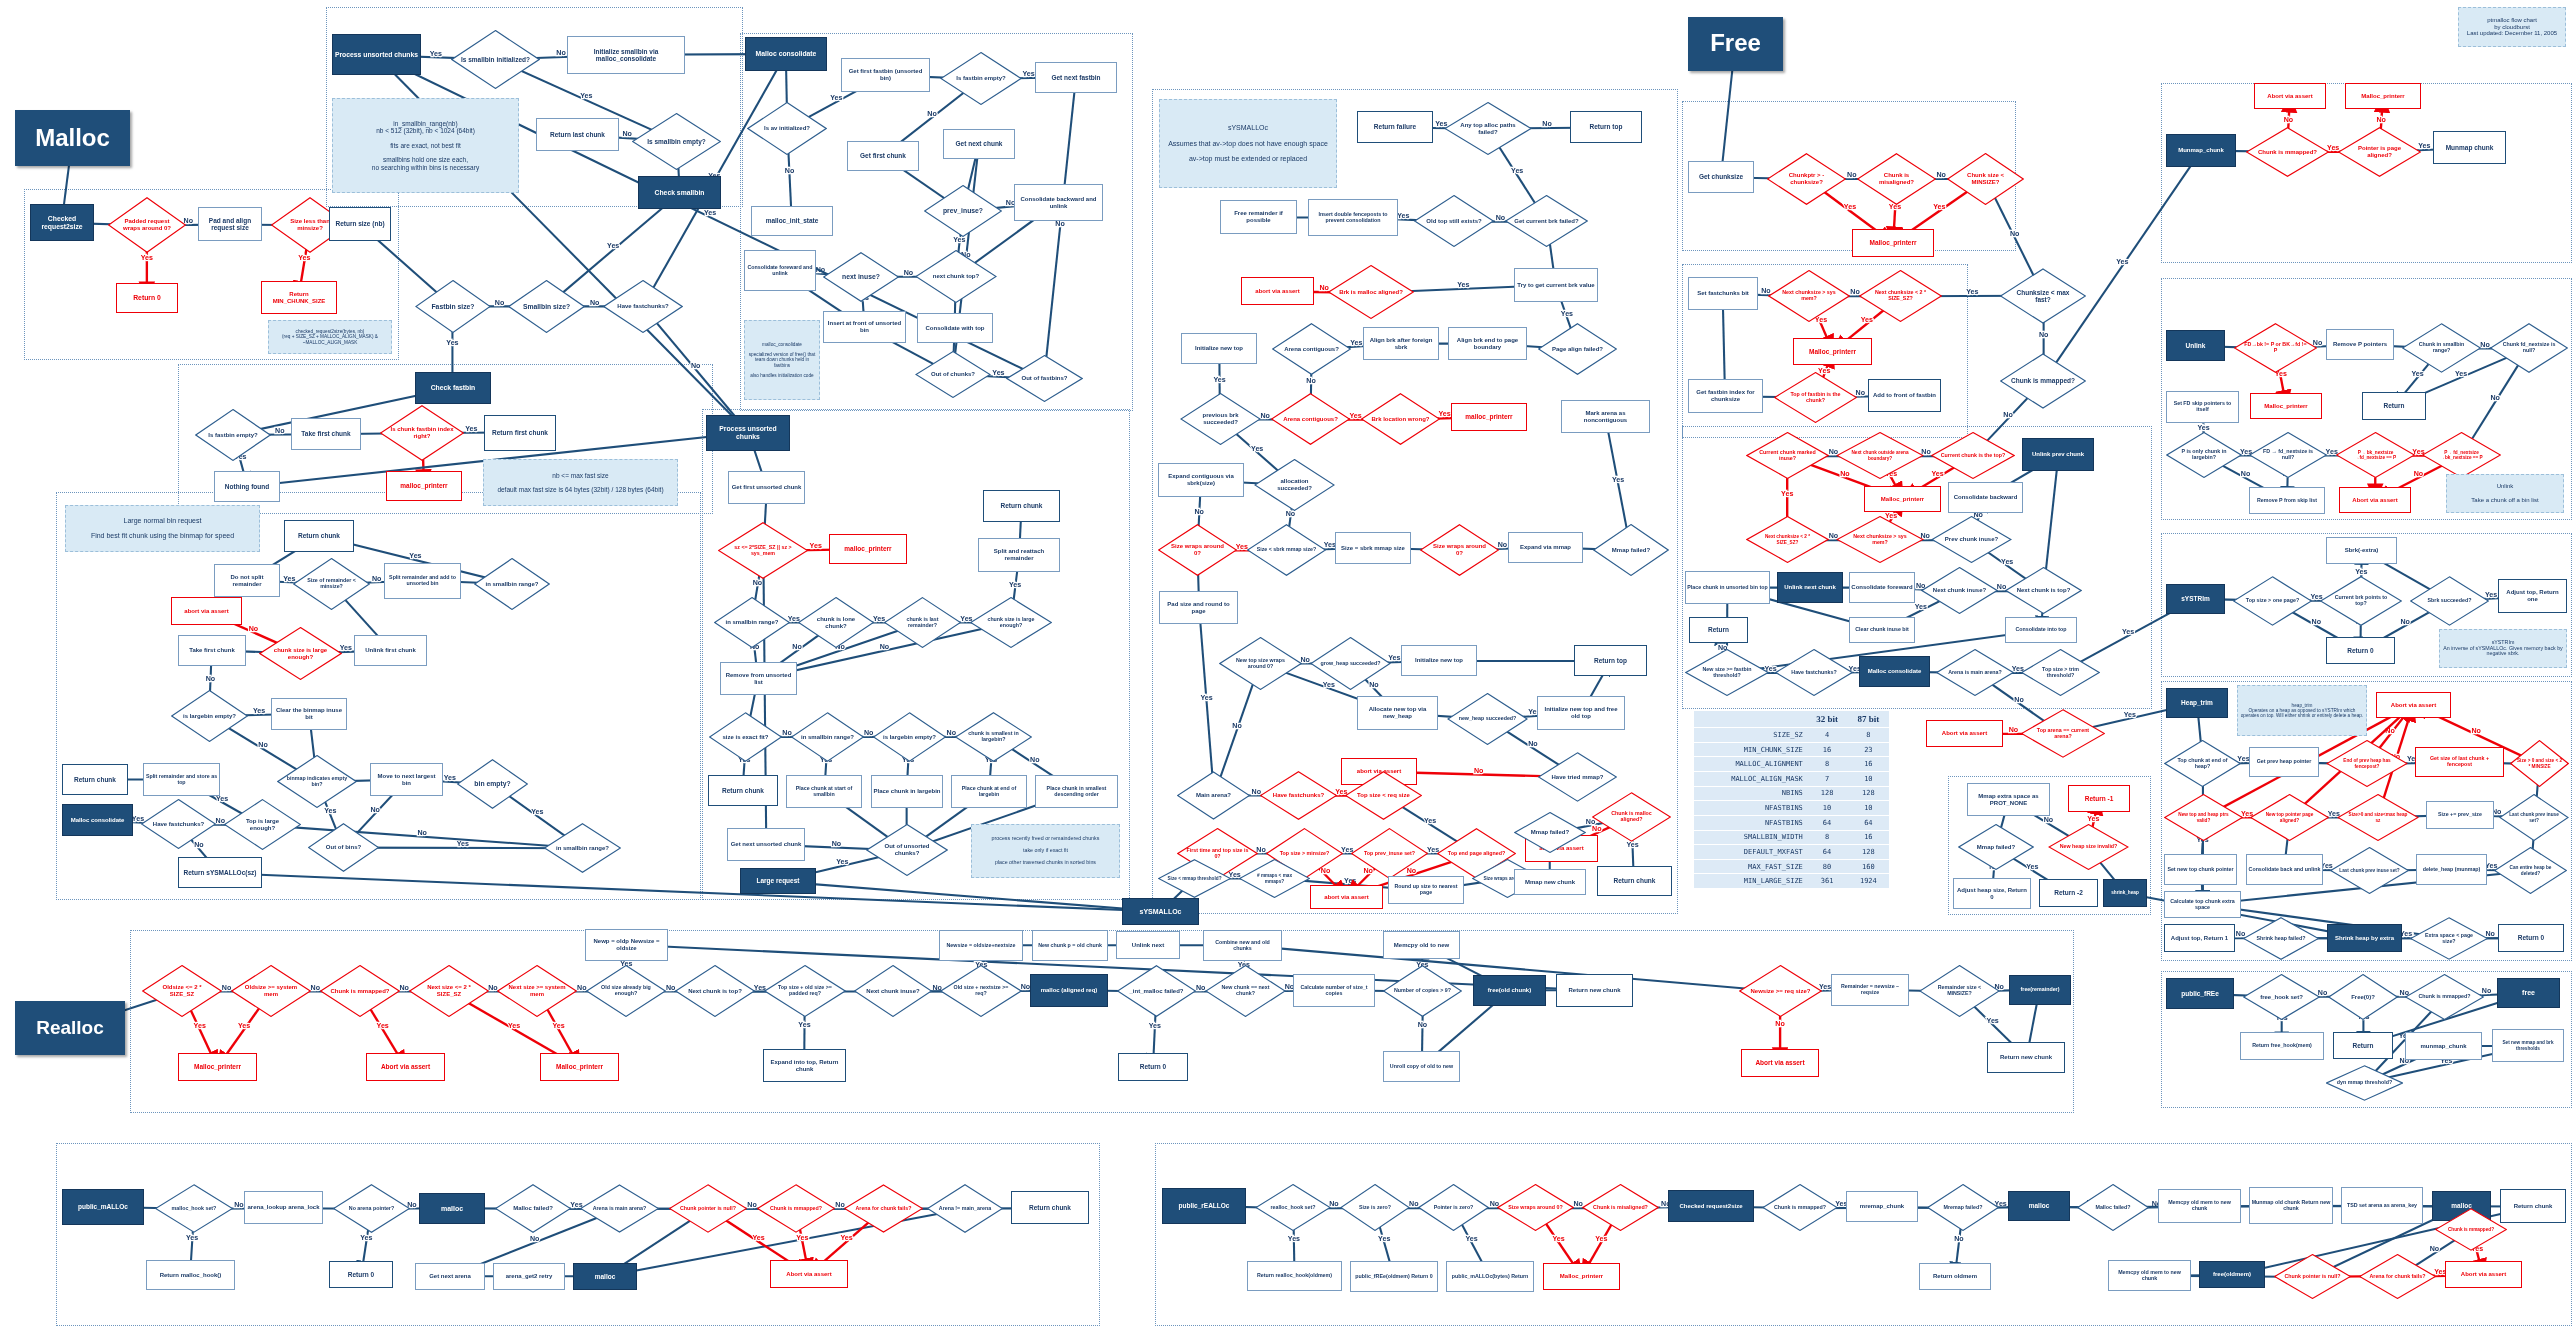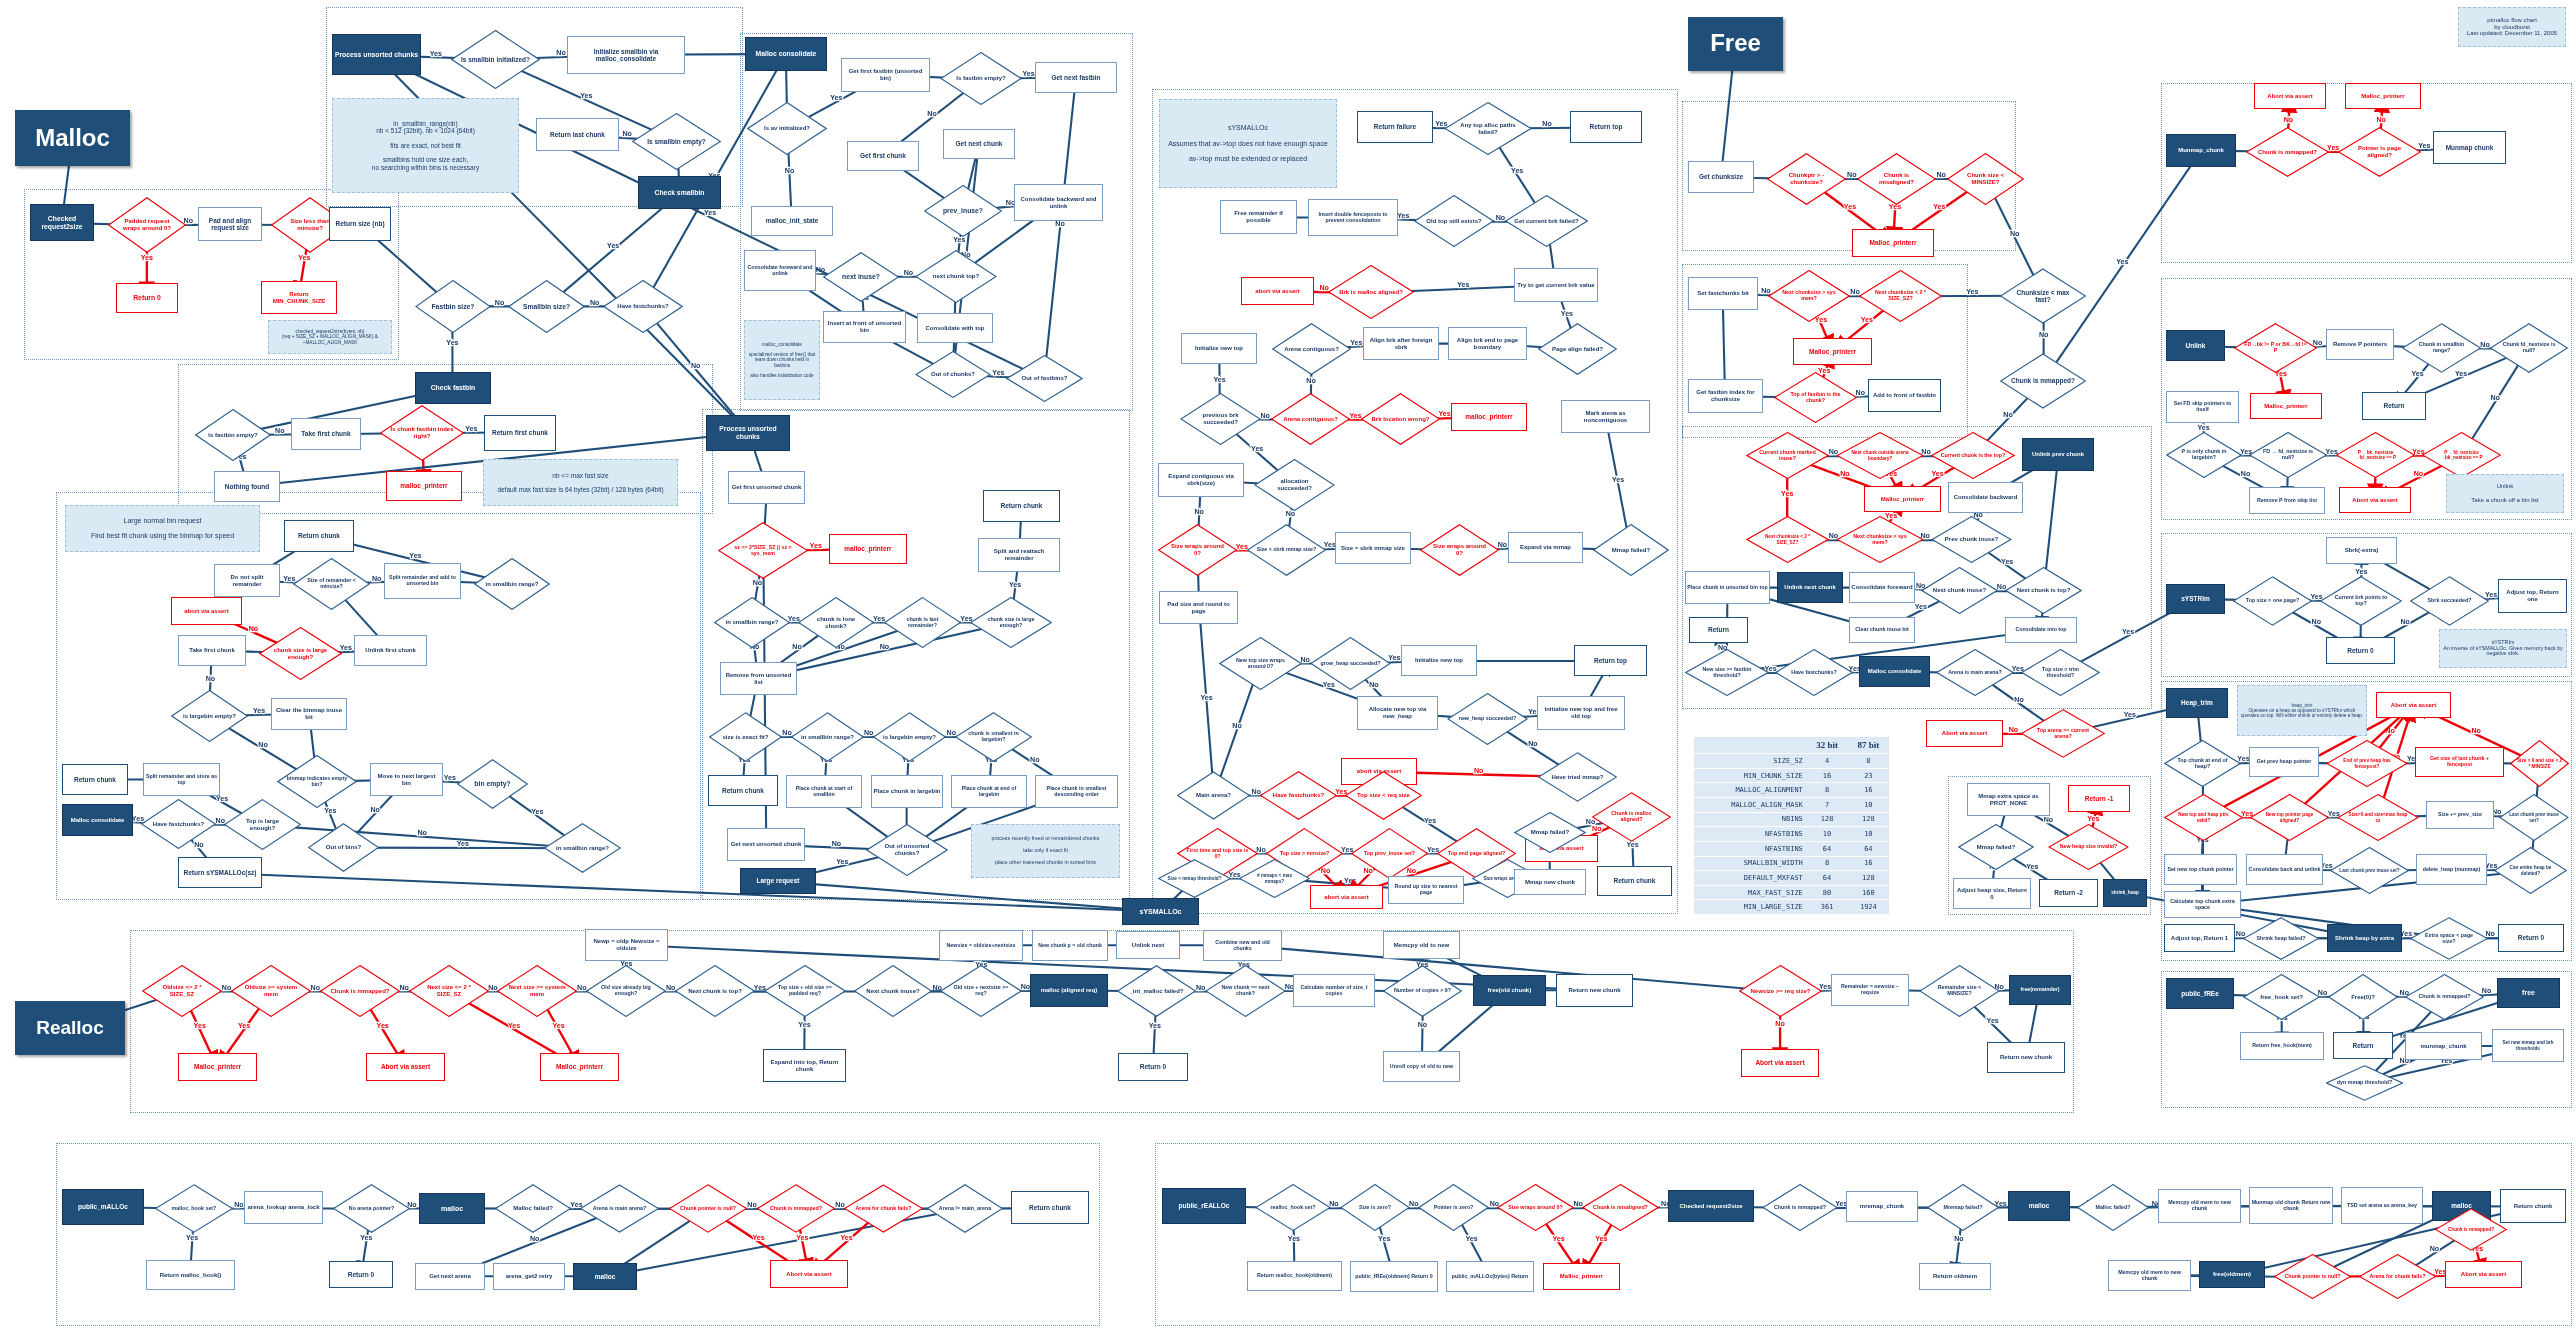--- a/index.html
+++ b/index.html
@@ -694,21 +694,21 @@
       <line x1="3770" y1="2153" x2="4278" y2="2037" stroke="#1f4e79" stroke-width="3.5" marker-end="url(#ma)"></line>
       <line x1="3905" y1="2156" x2="4193" y2="2153" stroke="#ee0008" stroke-width="4" marker-end="url(#mr)"></line>
       <text x="4049" y="2151.5" text-anchor="middle" font-size="12" font-weight="bold" fill="#ee0008" stroke="#ffffff" stroke-width="4" paint-order="stroke">Yes</text>
       <line x1="4049" y1="2156" x2="4193" y2="2153" stroke="#ee0008" stroke-width="4" marker-end="url(#mr)"></line>
       <text x="4121" y="2151.5" text-anchor="middle" font-size="12" font-weight="bold" fill="#ee0008" stroke="#ffffff" stroke-width="4" paint-order="stroke">Yes</text>
       <line x1="4173" y1="2076" x2="4193" y2="2153" stroke="#ee0008" stroke-width="4" marker-end="url(#mr)"></line>
       <text x="4183" y="2111.5" text-anchor="middle" font-size="12" font-weight="bold" fill="#ee0008" stroke="#ffffff" stroke-width="4" paint-order="stroke">Yes</text>
       <line x1="4049" y1="2156" x2="4173" y2="2076" stroke="#1f4e79" stroke-width="3.5" marker-end="url(#ma)"></line>
       <text x="4111" y="2113" text-anchor="middle" font-size="12" font-weight="bold" fill="#1b3a66" stroke="#ffffff" stroke-width="4" paint-order="stroke">No</text>
     </svg>
-  <div id="tablebox" style="left: 1694px; top: 737px; width: 195px; height: 178px;">
+  <div id="tablebox" style="left: 1694px; top: 711px; width: 195px; height: 178px;">
       <table>
         <tbody>
           <tr>
             <th></th>
             <th>32 bit</th>
             <th>87 bit</th>
           </tr>
           <tr>
             <td class="lbl">SIZE_SZ</td>
             <td class="val">4</td>

